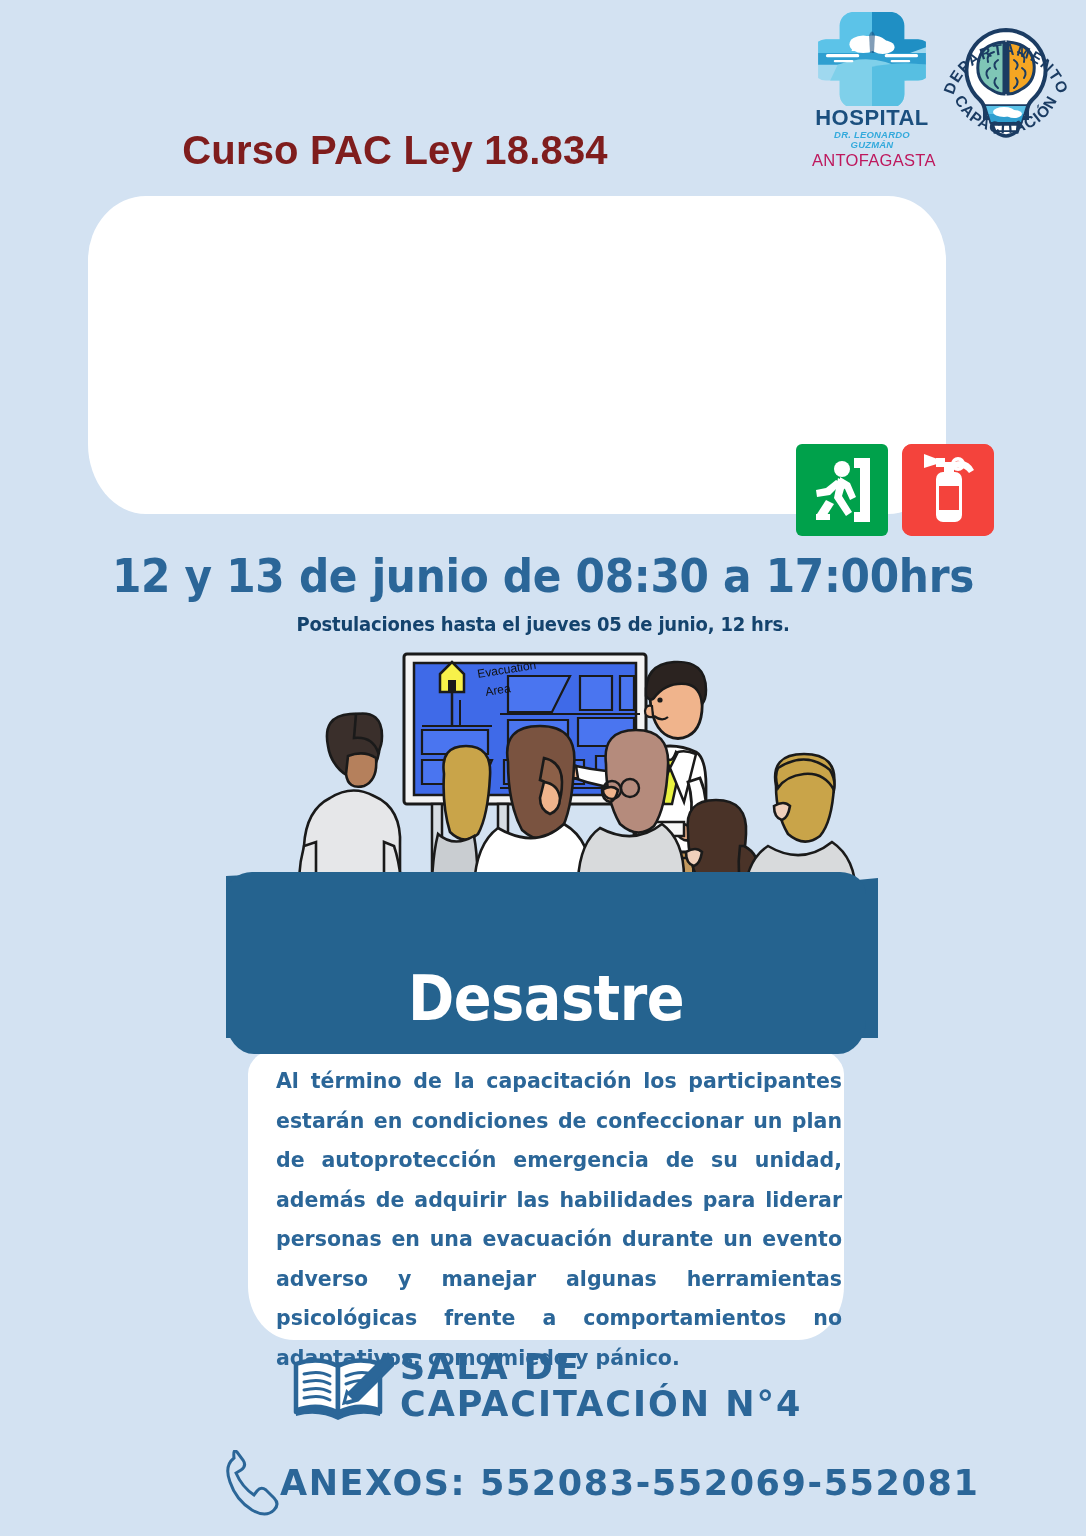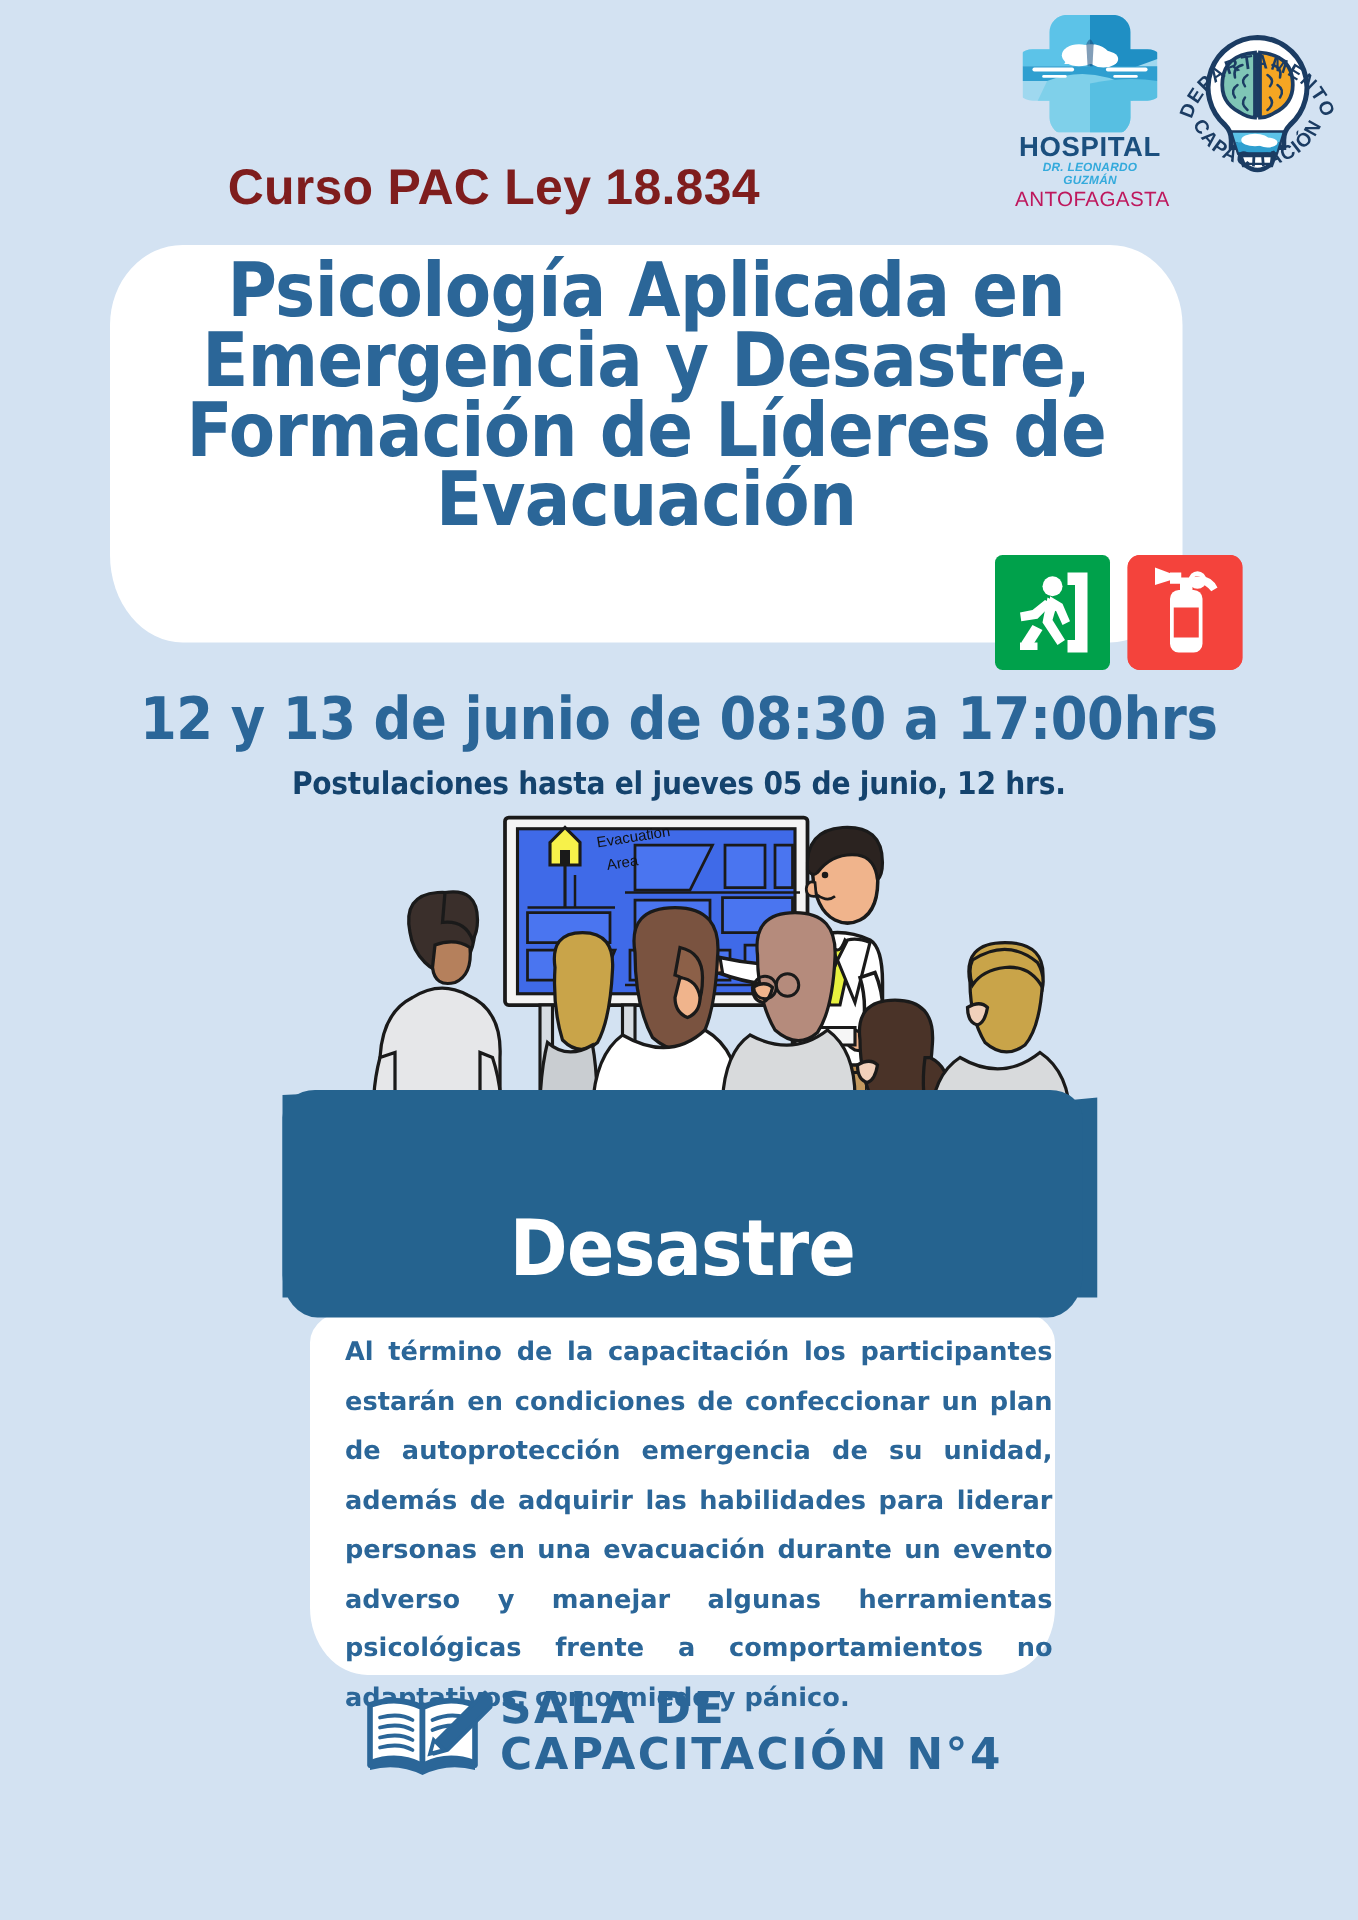--- a/index.html
+++ b/index.html
@@ -49,21 +49,21 @@
   .pic-fire{background:#F4433C;border-radius:10px;}
 
   
   .date-line{
     position:absolute;left:0;top:548px;width:1086px;text-align:center;
     font-size:47px;font-weight:700;color:#2b6698;letter-spacing:-.3px;
     font-family:"DejaVu Sans", sans-serif;font-stretch:condensed;
   }
   .deadline{
     position:absolute;left:0;top:612px;width:1086px;text-align:center;
-    font-size:25px;font-weight:700;color:#14436d;letter-spacing:-.2px;
+    font-size:20px;font-weight:700;color:#14436d;letter-spacing:-.2px;
     font-family:"DejaVu Sans", sans-serif;font-stretch:condensed;
   }
 
   
   .illus{position:absolute;left:208px;top:648px;width:670px;height:390px;}
   .illus svg{display:block;}
 
   
   .obj-banner{
     position:absolute;left:226px;top:872px;width:640px;height:182px;
@@ -187,26 +187,20 @@
         <text font-family="'Liberation Sans',sans-serif" font-size="15.5" font-weight="700" fill="#1b3c63" letter-spacing="1.2">
           <textPath href="#arcBot" startOffset="50%" text-anchor="middle">CAPACITACIÓN</textPath>
         </text>
       </svg>
     </div>
   </div>
 
   <div class="course-line">Curso PAC Ley 18.834</div>
 
   <div class="title-card"></div>
-  <div class="title-text">
-    <span class="l">Psicología Aplicada en</span>
-    <span class="l">Emergencia  y Desastre,</span>
-    <span class="l">Formación de Líderes de</span>
-    <span class="l l4">Evacuación</span>
-  </div>
 
   <div class="safety">
     <div class="pic pic-exit">
       <svg viewBox="0 0 92 92" width="92" height="92">
         <rect x="4" y="4" width="84" height="84" fill="#00A14B"></rect>
         <path d="M58 14 h16 v64 h-16 v-10 h6 v-44 h-6 z" fill="#ffffff"></path>
         <circle cx="46" cy="25" r="8" fill="#ffffff"></circle>
         <path d="M44 33 l10 6 l6 14 l-6 3 l-5 -11 l-5 -2 z" fill="#ffffff"></path>
         <path d="M42 34 l8 4 l-4 14 l10 16 l-6 4 l-12 -18 z" fill="#ffffff"></path>
         <path d="M40 36 l6 3 l-12 12 l-13 2 l-1 -7 l10 -2 z" fill="#ffffff"></path>
@@ -361,14 +355,20 @@
         <path d="M98 6 l8 8 l-38 38 l-11 3 l3 -11 z" fill="#2b6698" stroke="#2b6698" stroke-width="3" stroke-linejoin="round"></path>
         <path d="M57 44 l-3 11 l11 -3 z" fill="#ffffff" stroke="#2b6698" stroke-width="3"></path>
       </g>
     </svg>
     <div class="room-text">
       <span>SALA DE</span>
       <span>CAPACITACIÓN N°4</span>
     </div>
   </div>
 
+  <div class="phones">
+    <svg class="phone-icon" viewBox="0 0 62 66">
+      <path d="M12 8 q-10 8 -4 24 q6 18 22 28 q14 8 22 0 q6 -6 0 -12 l-8 -8 q-5 -4 -9 1 l-3 4 q-12 -8 -18 -22 l5 -3 q6 -4 2 -10 l-6 -8 q-4 -4 -3 6 z" fill="none" stroke="#2b6698" stroke-width="3"></path>
+    </svg>
+    <div class="phone-text">ANEXOS: 552083-552069-552081</div>
+  </div>
 
 </div>
 
 </body></html>

